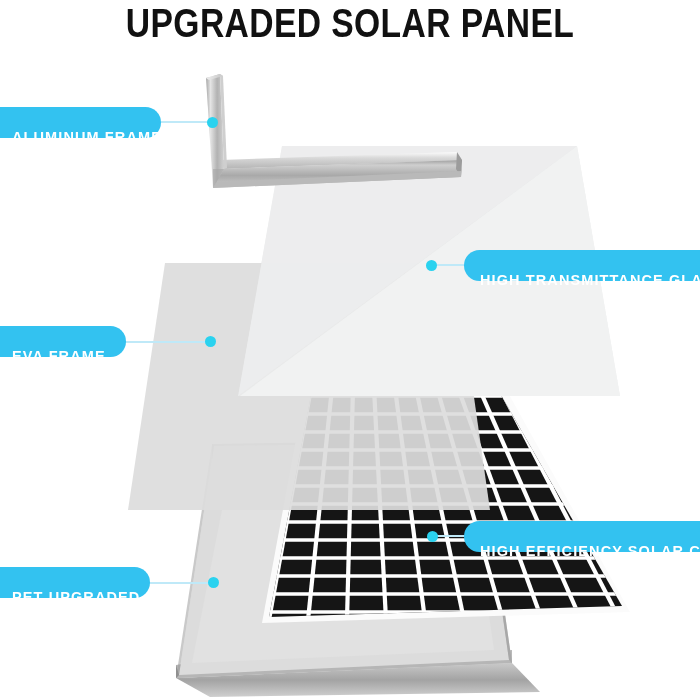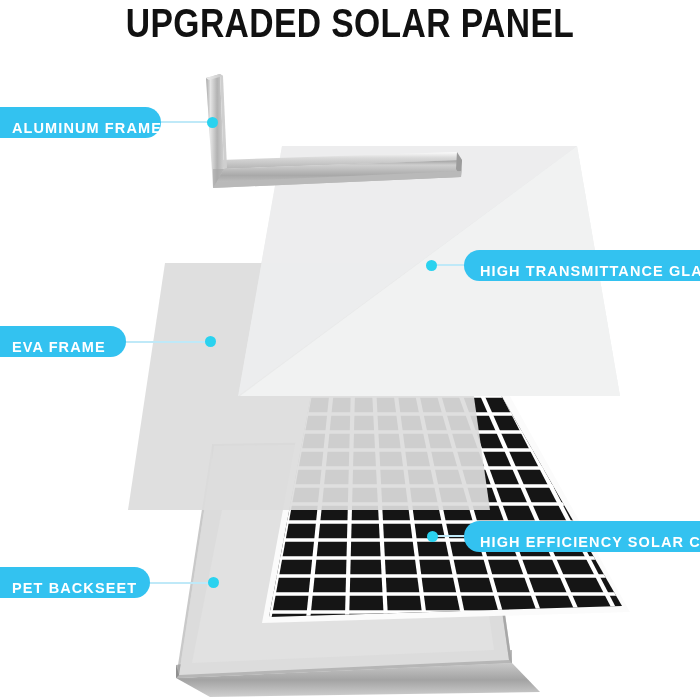--- a/index.html
+++ b/index.html
@@ -42,21 +42,21 @@
     left:-12px;
     border-radius:0 16px 16px 0;
     padding:0 16px 0 24px;
     justify-content:flex-start;
   }
   .pill.right{
     border-radius:16px 0 0 16px;
     padding:0 10px 0 16px;
     justify-content:flex-start;
   }
-  .pill span{display:block;line-height:1;position:relative;top:6px;}
+  .pill span{display:block;line-height:1;position:relative;top:15px;}
 
   .leader{
     position:absolute;height:2px;background:#bfe9f8;
   }
   .dot{
     position:absolute;width:11px;height:11px;border-radius:50%;
     background:#2ad2ef;
   }
 </style>
 </head>
@@ -223,16 +223,16 @@
 
   <div class="leader" style="left:436px;top:535px;width:34px;"></div>
   <div class="dot" style="left:427px;top:531px;"></div>
   <div class="pill right" style="left:464px;top:521px;width:248px;">
     <span>HIGH EFFICIENCY SOLAR CELLS</span>
   </div>
 
   <div class="leader" style="left:148px;top:582px;width:66px;"></div>
   <div class="dot" style="left:208px;top:577px;"></div>
   <div class="pill left" style="left:-12px;top:567px;width:162px;">
-    <span>PET BACKSEET</span>
+    <span>PET UPGRADED</span>
   </div>
 
 </div>
 
 </body></html>

